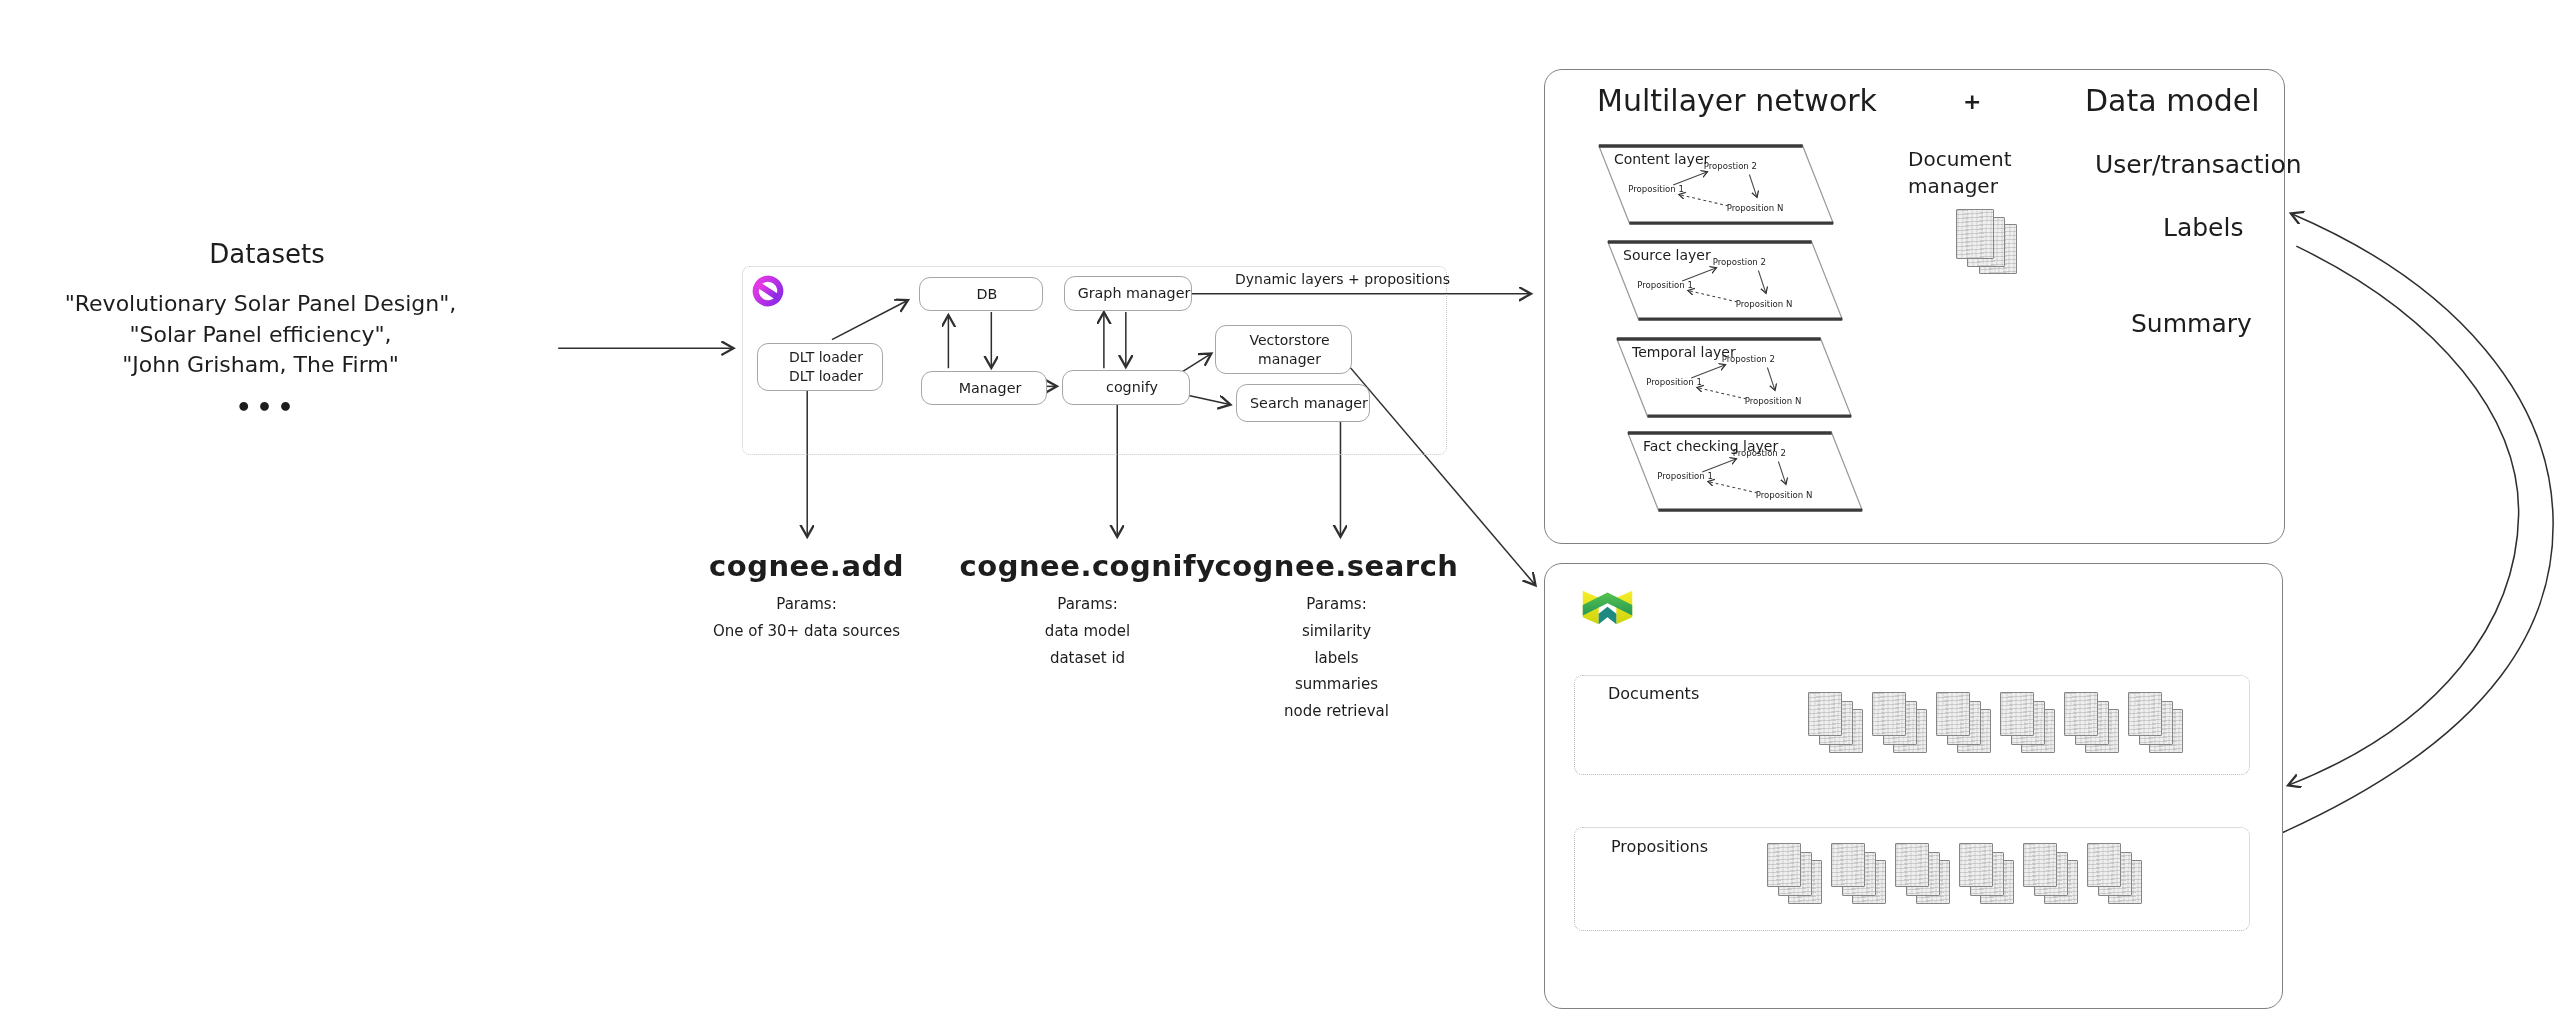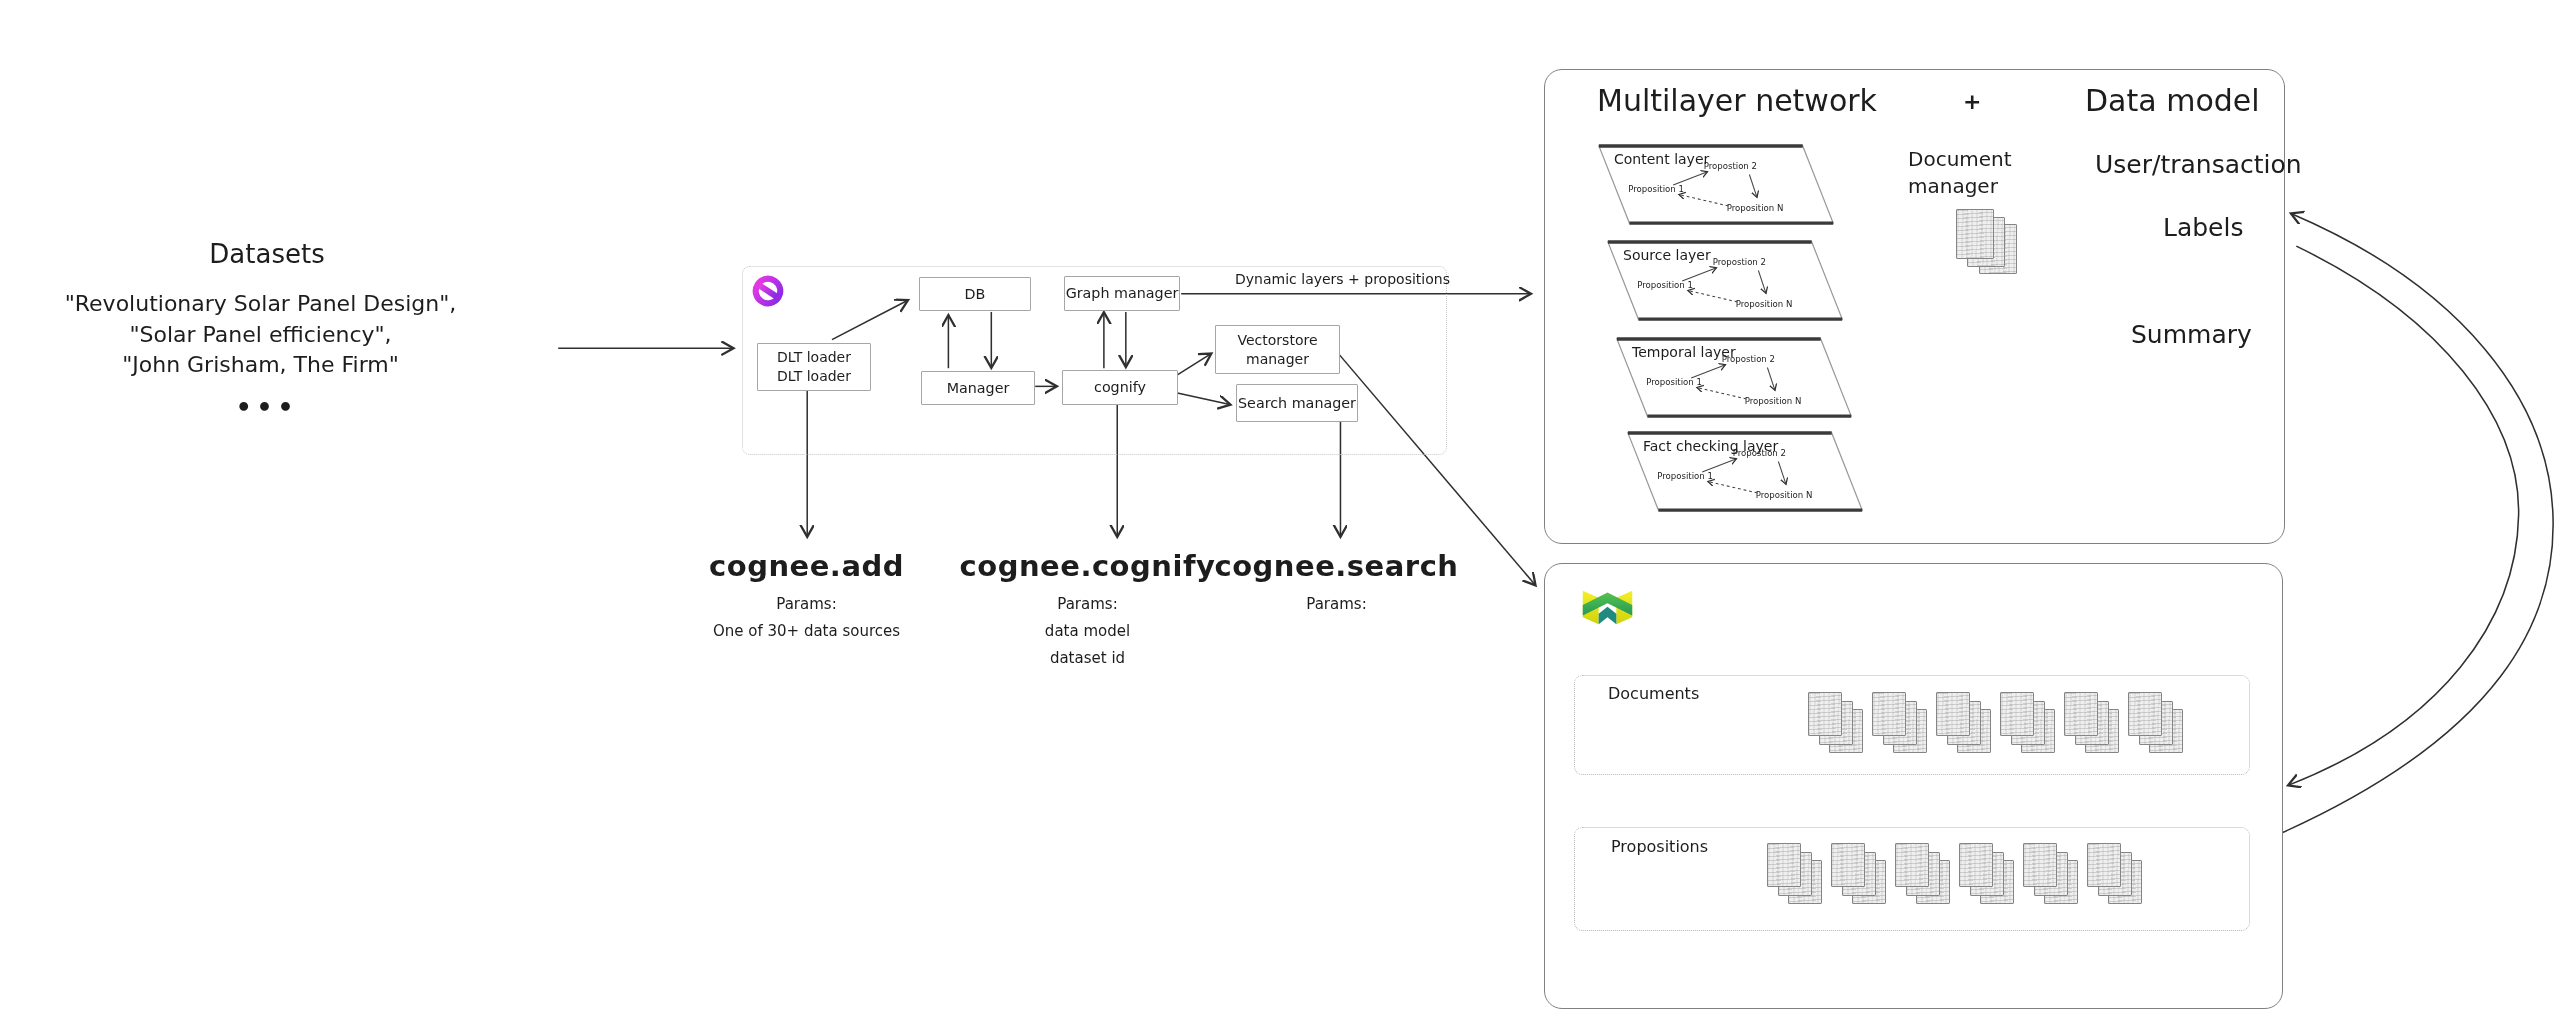--- a/index.html
+++ b/index.html
@@ -8,22 +8,22 @@
   .abs{position:absolute;}
   svg.overlay{position:absolute;left:0;top:0;pointer-events:none;}
 
   
   .ds-title{left:38px;top:239px;width:458px;text-align:center;font-size:26px;font-weight:500;}
   .ds-lines{left:17px;top:289px;width:487px;text-align:center;font-size:22px;line-height:30.5px;}
   .ds-dots{left:38px;top:393px;width:458px;text-align:center;font-size:25px;font-weight:700;letter-spacing:4.8px;}
 
   
   .pipeline-box{left:742px;top:266px;width:703px;height:187px;border:1.9px dotted #c6c6c6;border-radius:7.6px;}
-  .node{border:1.4px solid #a6a6a6;border-radius:1px;background:#fff;display:flex;
-        flex-direction:column;align-items:center;justify-content:center;font-size:14.3px;line-height:19px;text-align:center;}
+  .node{border:1.4px solid #a6a6a6;border-radius:11px;background:#fff;display:flex;
+        flex-direction:column;align-items:center;justify-content:center;font-size:14.3px;line-height:19px;text-align:center;padding-left:12px;}
   .n-dlt{left:757px;top:343px;width:112px;height:46px;font-size:14px;}
   .n-db{left:919px;top:277px;width:110px;height:32px;}
   .n-manager{left:921px;top:371px;width:112px;height:32px;}
   .n-graph{left:1064px;top:276px;width:114px;height:33px;}
   .n-cognify{left:1062px;top:370px;width:114px;height:33px;}
   .n-vector{left:1215px;top:325px;width:123px;height:47px;font-size:14px;}
   .n-search{left:1236px;top:384px;width:120px;height:36px;}
   .dynamic-label{left:1190px;top:271px;width:305px;text-align:center;font-size:14px;}
   .dlt-logo{left:751px;top:274px;width:34px;height:34px;transform:rotate(-12deg);}
 
@@ -45,21 +45,21 @@
   .t-plus{left:418px;top:19px;font-size:22px;font-weight:600;}
   .t-right{left:540px;top:13.4px;font-size:30px;font-weight:500;}
 
   .layer{width:240px;height:82px;}
   .layer-label{position:absolute;left:17px;top:6.7px;font-size:14px;font-weight:500;}
 
   .docobj-label{left:363px;top:76px;width:153px;text-align:left;font-size:20px;line-height:27px;font-weight:500;}
   .ann{font-size:25px;font-weight:500;}
   .ann-user{left:550px;top:80px;}
   .ann-labels{left:618px;top:143px;}
-  .ann-summary{left:586px;top:250px;}
+  .ann-summary{left:586px;top:239px;}
 
   
   .stack{position:absolute;}
   .page{position:absolute;border:1.2px solid #858585;border-radius:1px;
         background:
           repeating-linear-gradient(176deg, rgba(120,120,120,.28) 0 1.3px, transparent 1.3px 4px),
           repeating-linear-gradient(91deg, rgba(150,150,150,.16) 0 1.9px, transparent 1.9px 4.8px),
           #efefef;}
 
   
@@ -166,20 +166,26 @@
   <div class="api-title">cognee.cognify</div>
   <div class="api-params-label">Params:</div>
   <div class="api-params">
       <div class="api-param">data model</div>
       <div class="api-param">dataset id</div>
     </div>
 </div>
 <div class="abs api-col col-search">
   <div class="api-title">cognee.search</div>
   <div class="api-params-label">Params:</div>
+  <div class="api-params">
+      <div class="api-param">similarity</div>
+      <div class="api-param">labels</div>
+      <div class="api-param">summaries</div>
+      <div class="api-param">node retrieval</div>
+    </div>
 </div>
 
 <div class="abs panel top-panel">
   <div class="abs t-left">Multilayer network</div>
   <div class="abs t-plus">+</div>
   <div class="abs t-right">Data model</div>
 
   <div id="layers-container">
       <div class="abs layer" style="left: 52px; top: 74px;"><svg width="240" height="82" viewBox="0 0 252 86">
           <polygon points="2,2 216,2 248,83 34,83" fill="#fff" stroke="#9a9a9a" stroke-width="1.3"></polygon>

